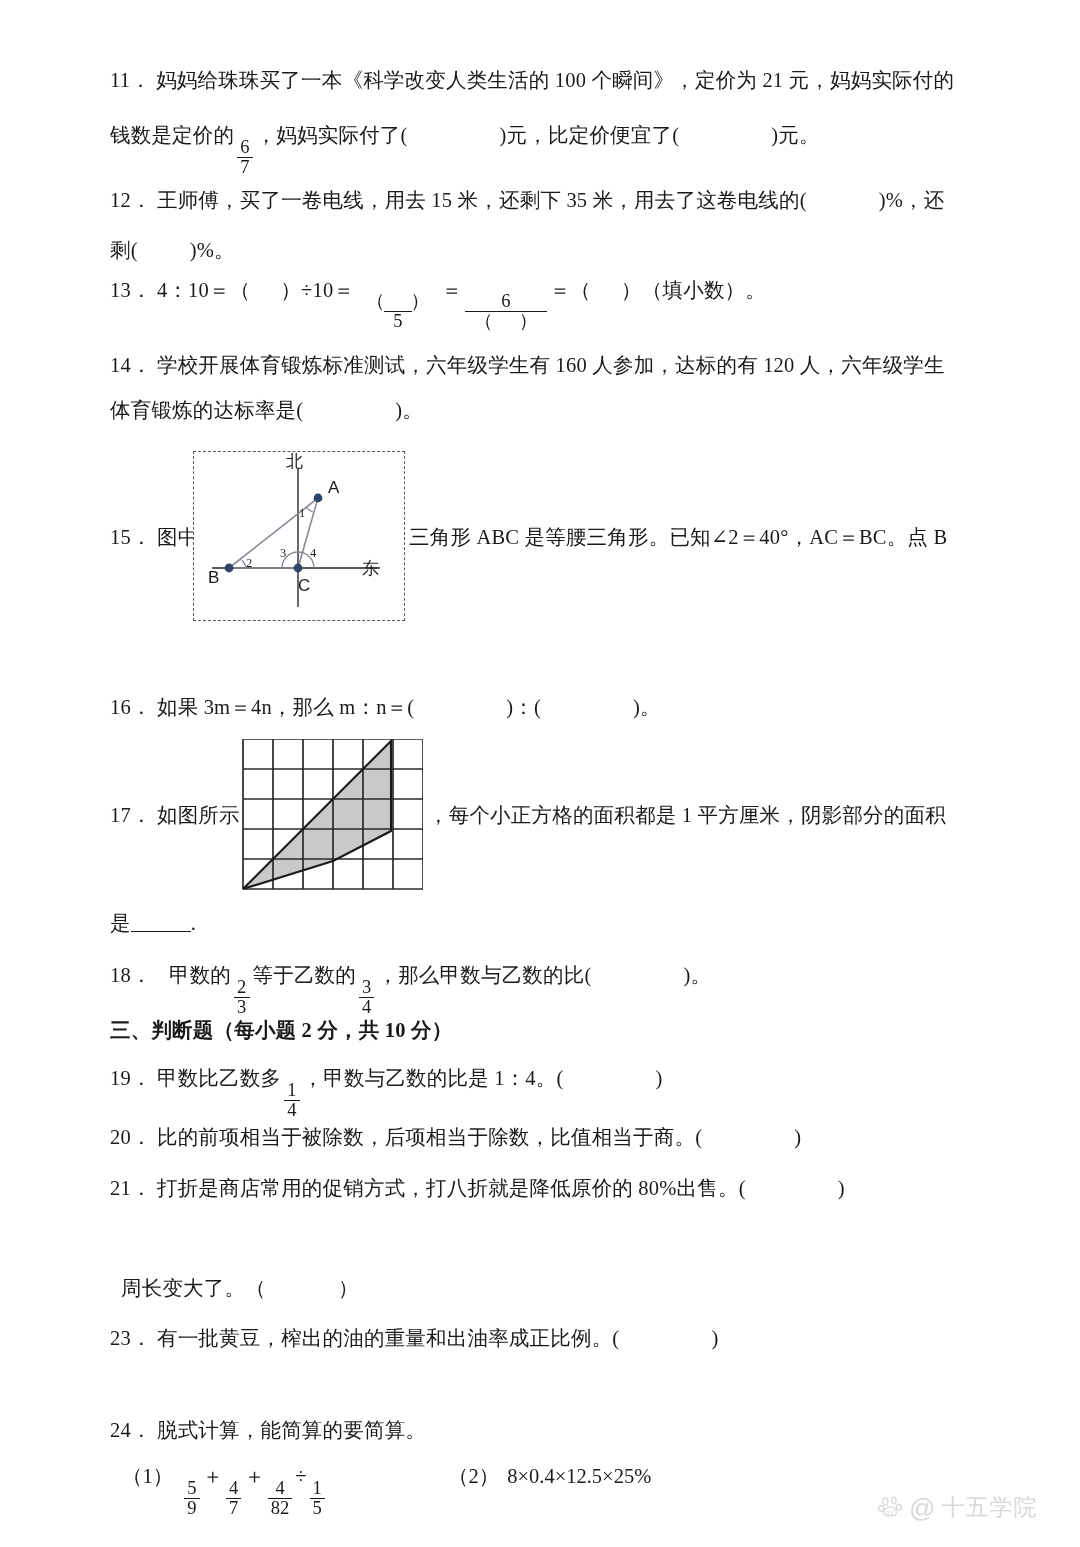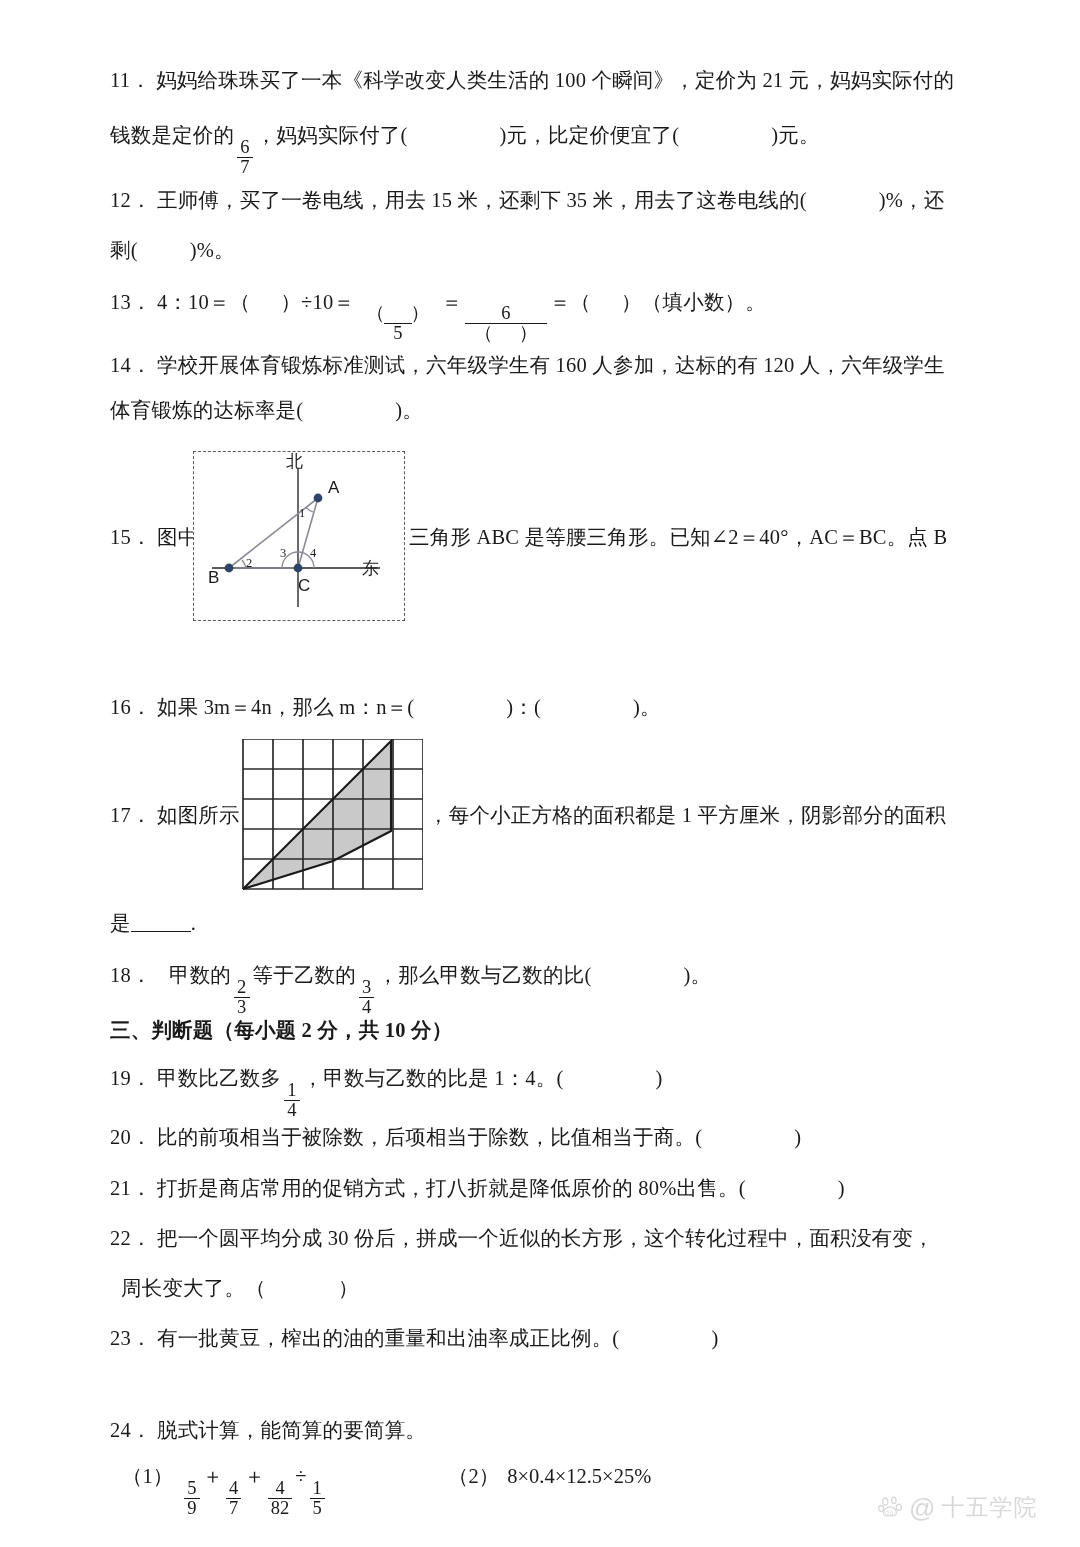--- a/index.html
+++ b/index.html
@@ -126,21 +126,21 @@
   </div>
 
   <div class="q" style="left:110px; top:190px;">
     <span>12．</span>
     <span>王师傅，买了一卷电线，用去 15 米，还剩下 35 米，用去了这卷电线的(</span><span class="gap-m"></span><span>)%，还</span>
   </div>
   <div class="q" style="left:110px; top:240px;">
     <span>剩(</span><span class="gap-s"></span><span>)%。</span>
   </div>
 
-  <div class="q" style="left:110px; top:292px;">
+  <div class="q" style="left:110px; top:280px;">
     <span>13．</span>
     <span>4：10＝（</span><span class="gap-xs"></span><span>）÷10＝</span><span class="frac wide">
         <span class="nume"><span>（</span><span style="display:inline-block;width:26px"></span><span>）</span></span>
         <span class="deno">5</span>
       </span><span>＝</span><span class="frac wide">
         <span class="nume">6</span>
         <span class="deno"><span>（</span><span style="display:inline-block;width:26px"></span><span>）</span></span>
       </span><span>＝（</span><span class="gap-xs"></span><span>）（填小数）。</span>
   </div>
 
@@ -259,24 +259,20 @@
   <div class="q" style="left:110px; top:1127px;">
     <span>20．</span>
     <span>比的前项相当于被除数，后项相当于除数，比值相当于商。(</span><span class="gap-l"></span><span>)</span>
   </div>
 
   <div class="q" style="left:110px; top:1178px;">
     <span>21．</span>
     <span>打折是商店常用的促销方式，打八折就是降低原价的 80%出售。(</span><span class="gap-l"></span><span>)</span>
   </div>
 
-  <div class="q" style="left:110px; top:1228px;">
-    <span>22．</span>
-    <span>把一个圆平均分成 30 份后，拼成一个近似的长方形，这个转化过程中，面积没有变，</span>
-  </div>
   <div class="q" style="left:121px; top:1278px;">
     <span>周长变大了。（</span><span class="gap-m"></span><span>）</span>
   </div>
 
   <div class="q" style="left:110px; top:1328px;">
     <span>23．</span>
     <span>有一批黄豆，榨出的油的重量和出油率成正比例。(</span><span class="gap-l"></span><span>)</span>
   </div>
 
 

